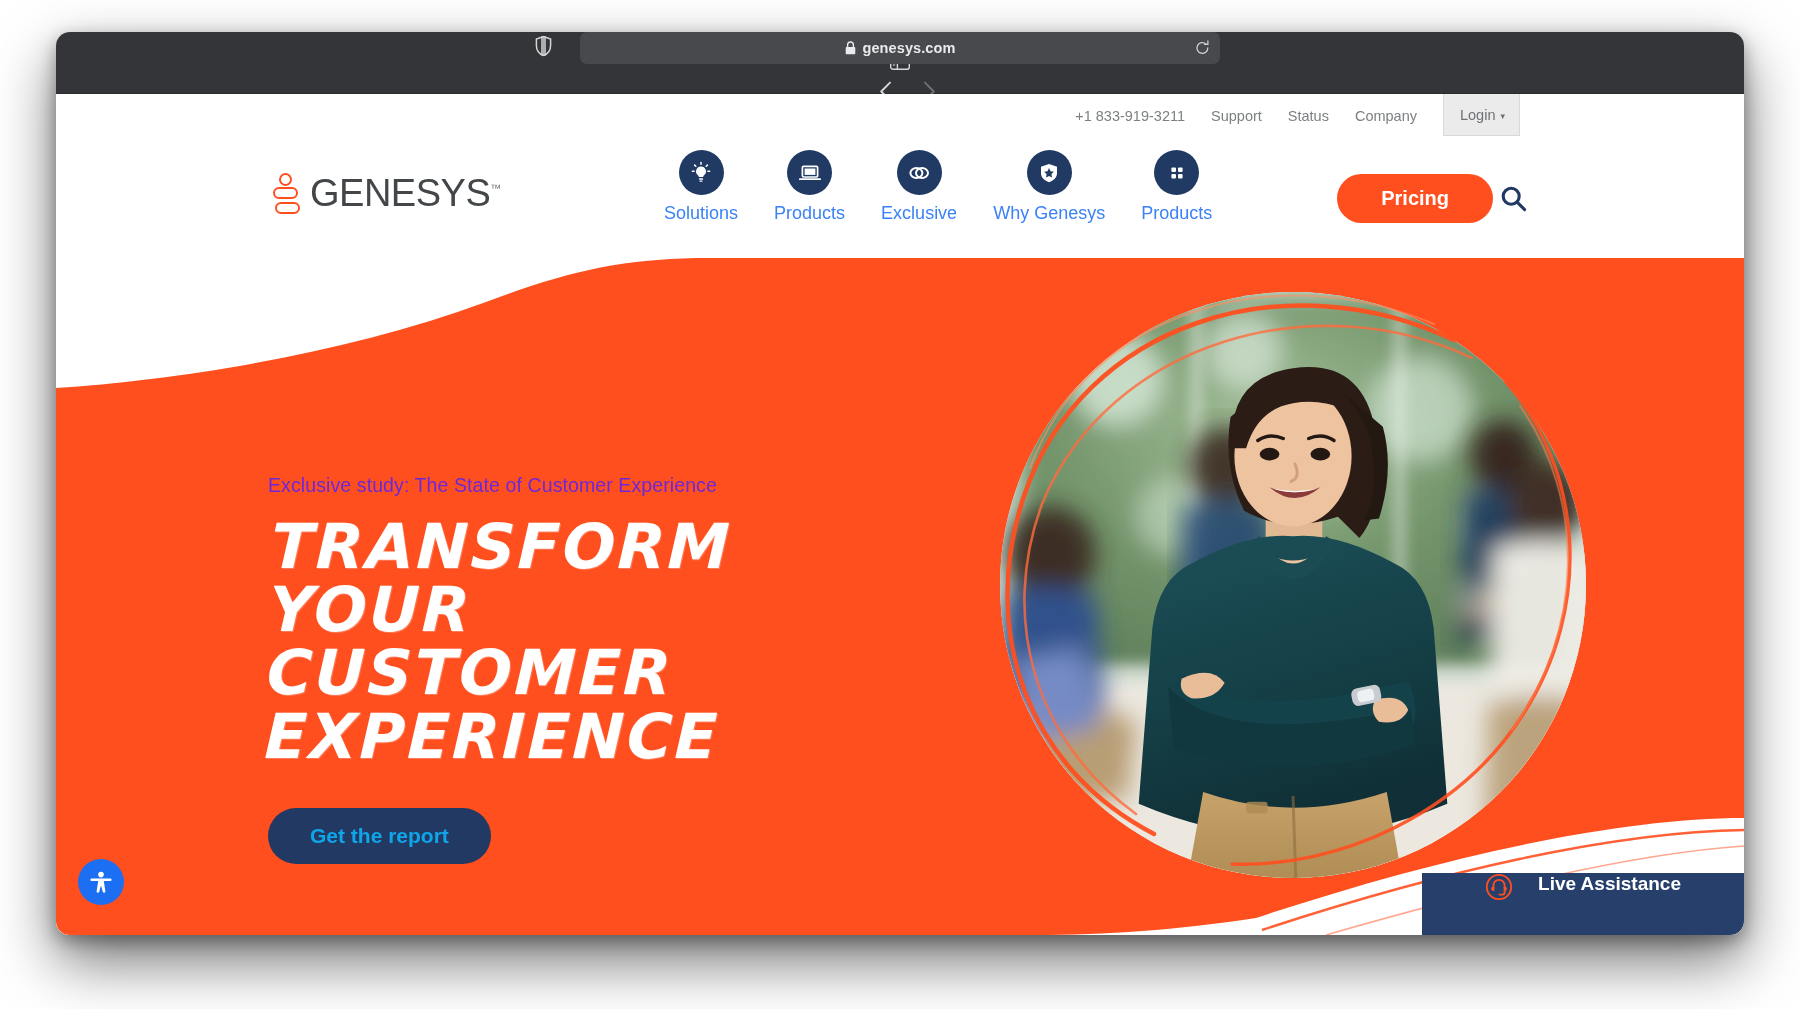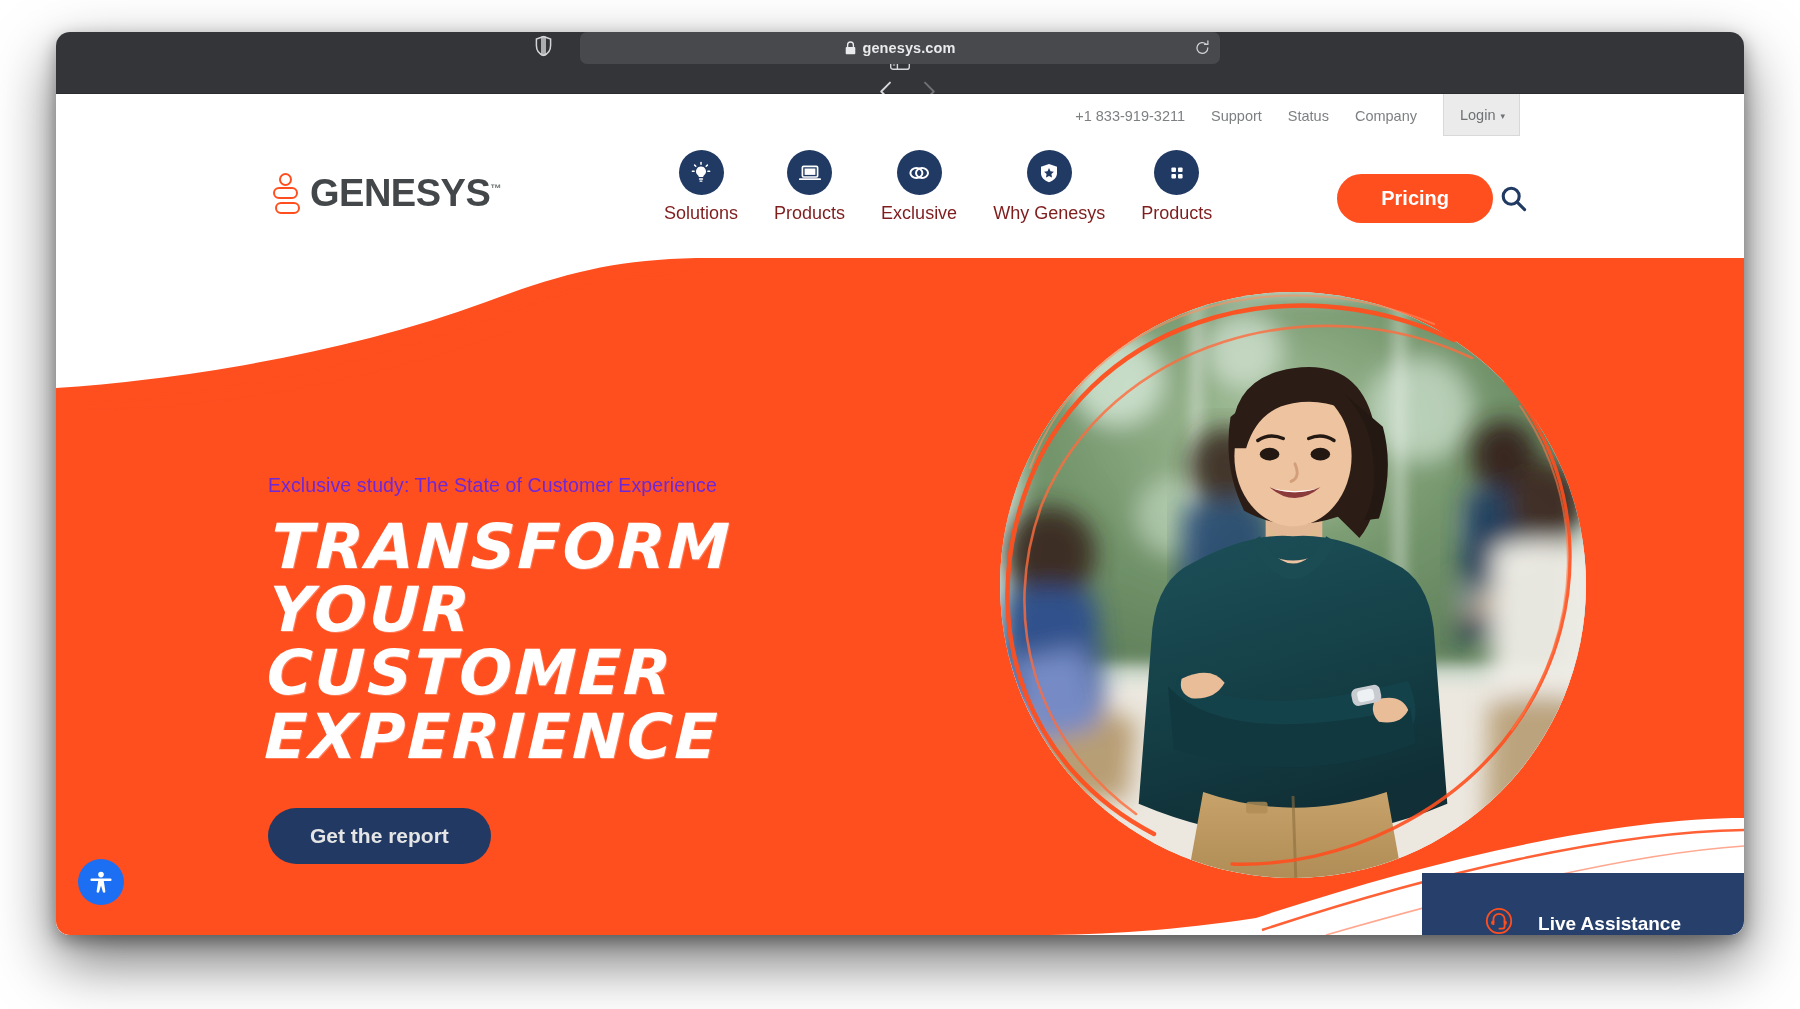--- a/index.html
+++ b/index.html
@@ -183,21 +183,21 @@
   }
   #logo-mark .lm-pill2 {
     position: absolute; left: 3px; top: 29px;
     width: 25px; height: 12px; border-radius: 7px;
     border: 2.6px solid #ff4f1f;
   }
   #logo-word {
     font-size: 38px;
     letter-spacing: -0.5px;
     color: #444749;
-    font-weight: bold;
+    font-weight: normal;
     position: relative;
     font-family: "Liberation Sans", sans-serif;
   }
   #logo-tm {
     font-size: 11px;
     vertical-align: super;
     color: #6a6d6f;
   }
 
   
@@ -220,21 +220,21 @@
     width: 45px; height: 45px;
     border-radius: 50%;
     background: #213a63;
     display: flex;
     align-items: center;
     justify-content: center;
     color: #ffffff;
   }
   .nav-label {
     font-size: 18px;
-    color: #7f1d1d;
+    color: #3b82f6;
     white-space: nowrap;
   }
 
   
   #header-right {
     position: absolute;
     right: 216px;
     top: 36px;
     display: flex;
     align-items: center;
@@ -289,21 +289,21 @@
     font-style: italic;
     text-transform: uppercase;
     font-family: "DejaVu Sans", sans-serif;
     transform: skewX(-2deg);
     text-shadow: 1px 1px 0 rgba(255,255,255,0.25);
     margin-bottom: 40px;
   }
   #hero-headline .hl-line { display: block; }
   #hero-cta {
     background: #223a63;
-    color: #e5e5e5;
+    color: #0ea5e9;
     border: none;
     border-radius: 28px;
     font-size: 21px;
     font-weight: bold;
     padding: 16px 42px;
     cursor: pointer;
     font-family: "Liberation Sans", sans-serif;
   }
 
   
@@ -349,21 +349,21 @@
 
   
   #live-assistance {
     position: absolute;
     right: 0;
     bottom: 0;
     width: 322px;
     height: 62px;
     background: #27406b;
     display: flex;
-    align-items: flex-end;
+    align-items: flex-start;
     justify-content: center;
     gap: 25px;
     cursor: pointer;
     z-index: 20;
   }
   #live-assistance .la-label {
     color: #ffffff;
     font-size: 19px;
     font-weight: bold;
   }

